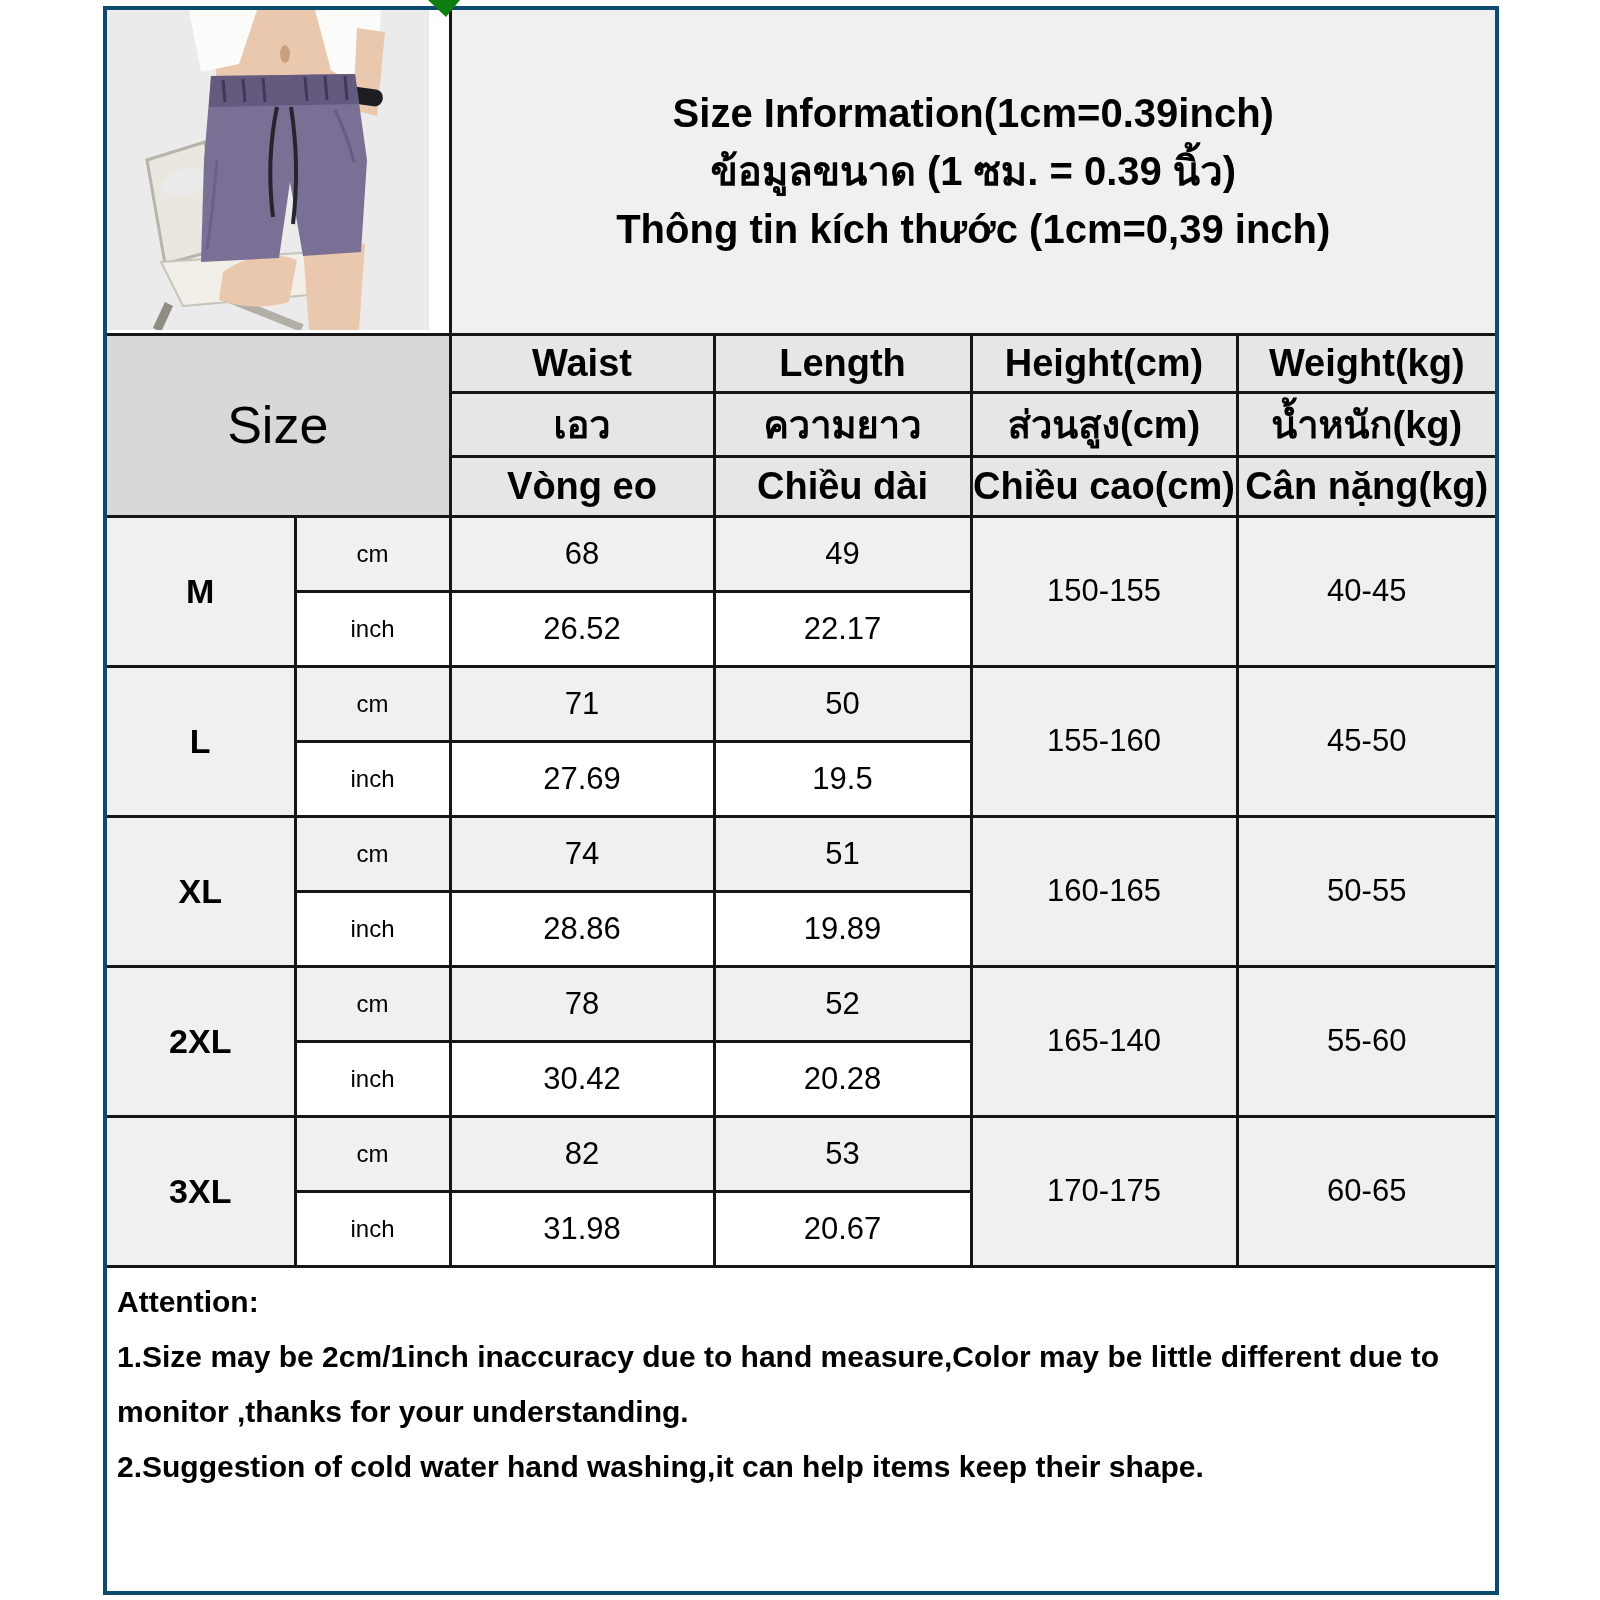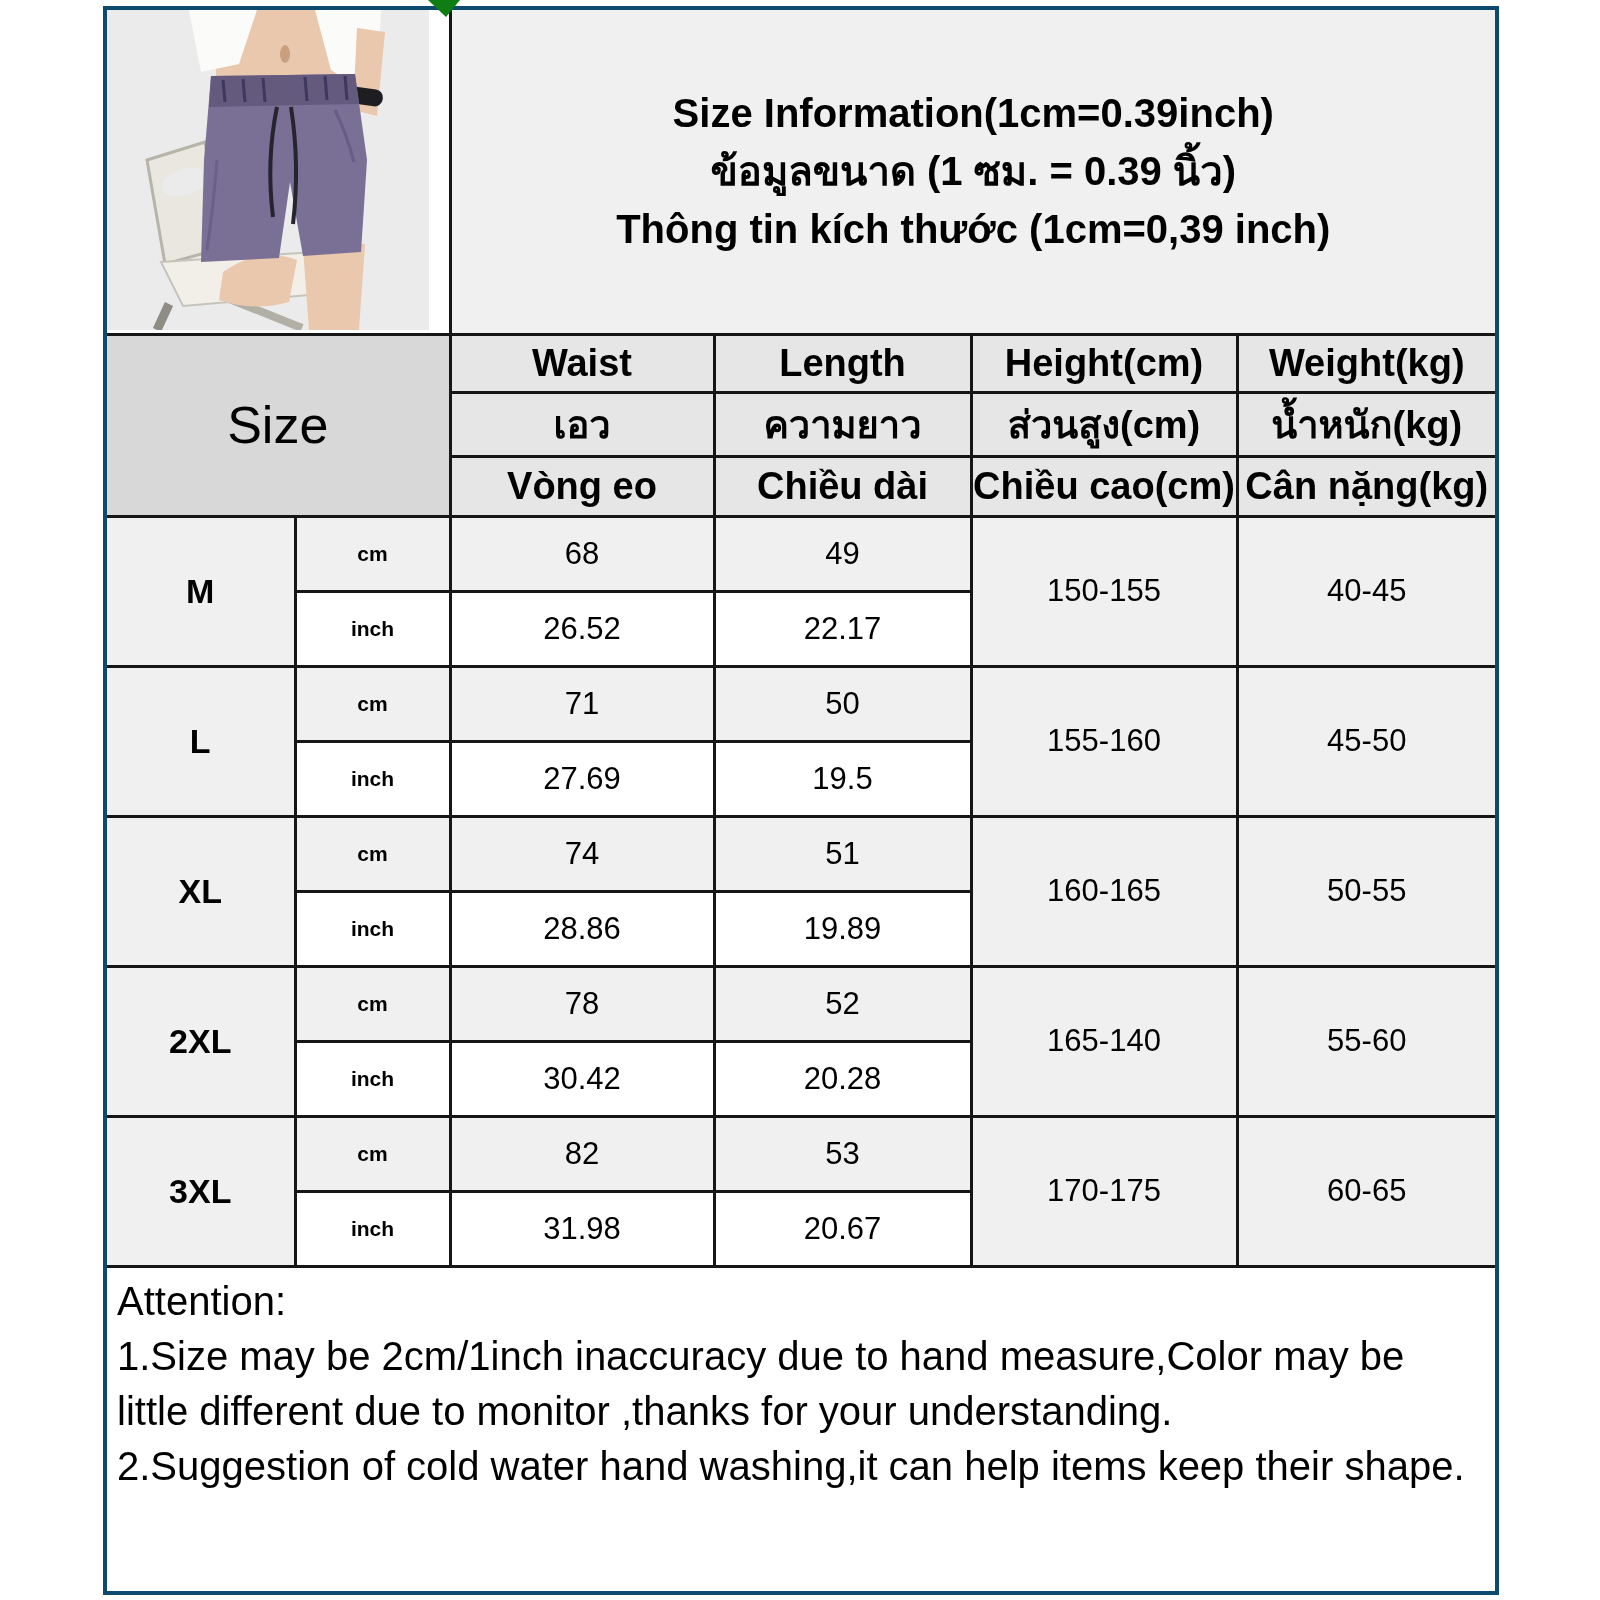--- a/index.html
+++ b/index.html
@@ -17,29 +17,29 @@
   td.photo-cell { background:#fff; padding:0; vertical-align:top; text-align:left; }
   td.title-cell { background:#f0f0f0; }
   .title-line { font-weight:bold; font-size:40px; line-height:58px; letter-spacing:0; }
 
   
   td.hdr { background:#e6e6e6; font-weight:bold; font-size:38px; }
   td.size-hdr { background:#d8d8d8; font-weight:normal; font-size:52px; }
 
   
   td.size-label { background:#d8d8d8; font-weight:bold; font-size:34px; }
-  td.unit { font-weight:bold; font-size:21px; }
+  td.unit { font-weight:normal; font-size:24px; }
   td.val { font-size:31px; font-weight:normal; }
   tr.row-cm td { background:#f0f0f0; }
   tr.row-inch td { background:#ffffff; }
   td.merged { background:#f0f0f0; font-size:31px; font-weight:normal; }
 
   
   td.attention-cell { background:#fff; vertical-align:top; text-align:left; padding:6px 10px; }
-  .att-text { font-size:40px; line-height:55px; font-weight:normal; }
+  .att-text { font-size:30px; line-height:55px; font-weight:bold; }
 
   .green-marker { position:absolute; left:426px; top:0; width:34px; height:17px; }
 
   svg { display:block; }
 </style>
 </head>
 <body>
 
 <div class="sheet">
 

